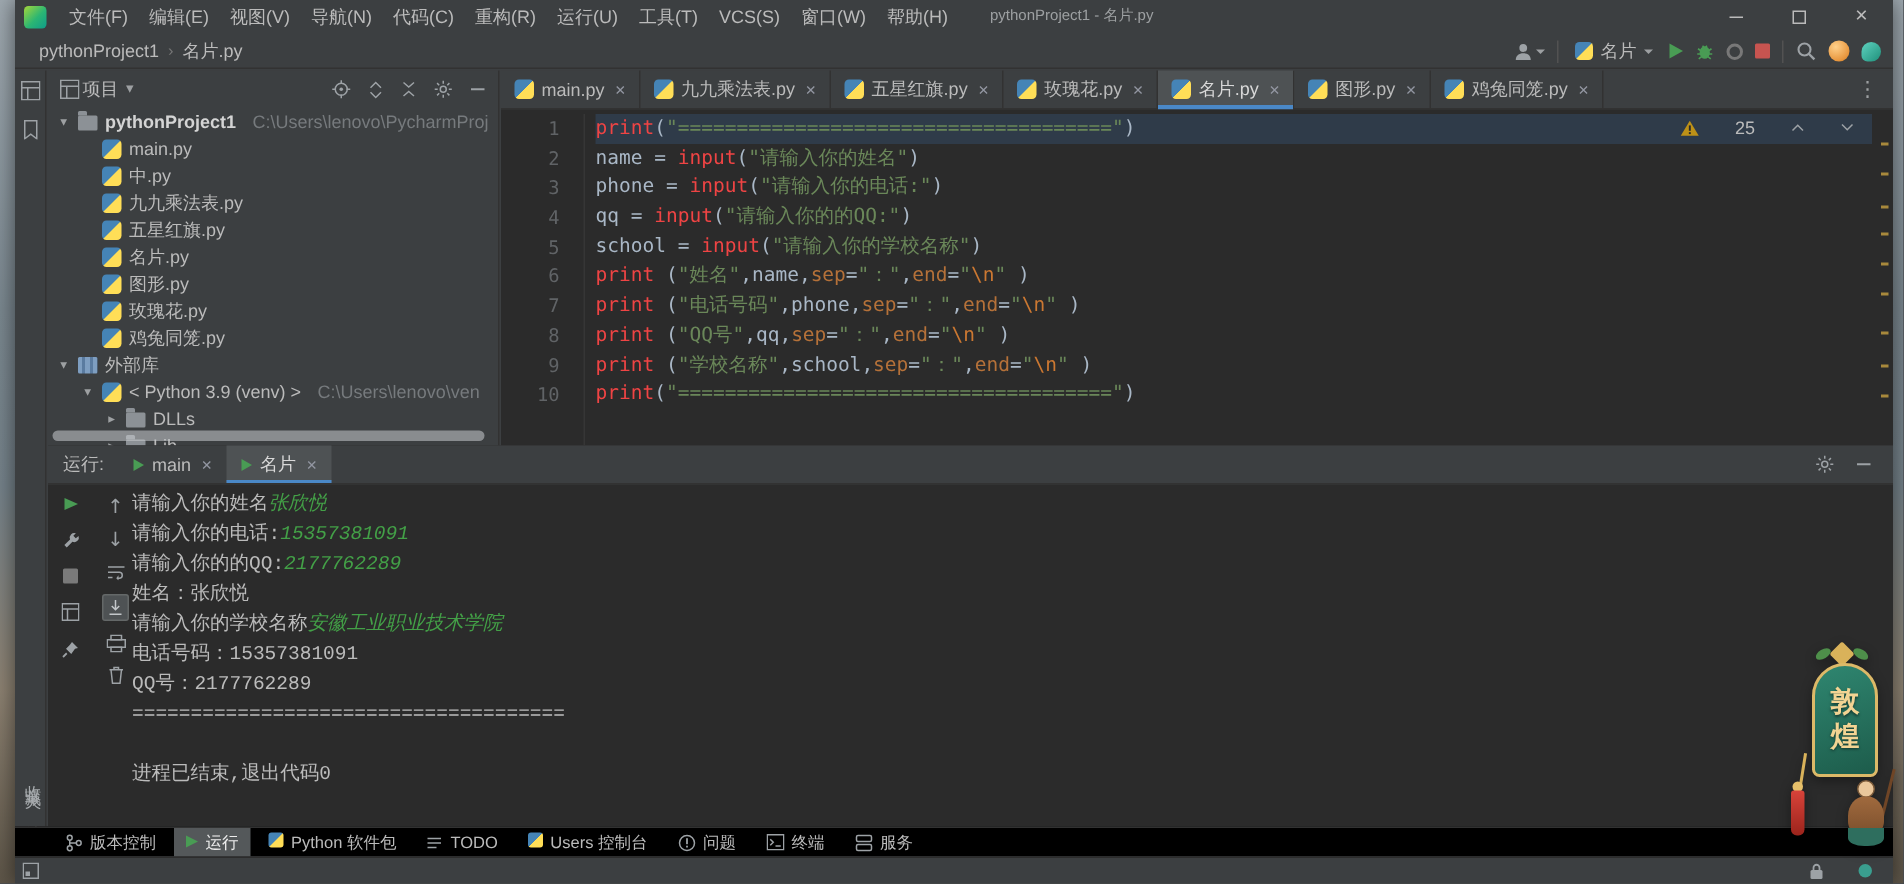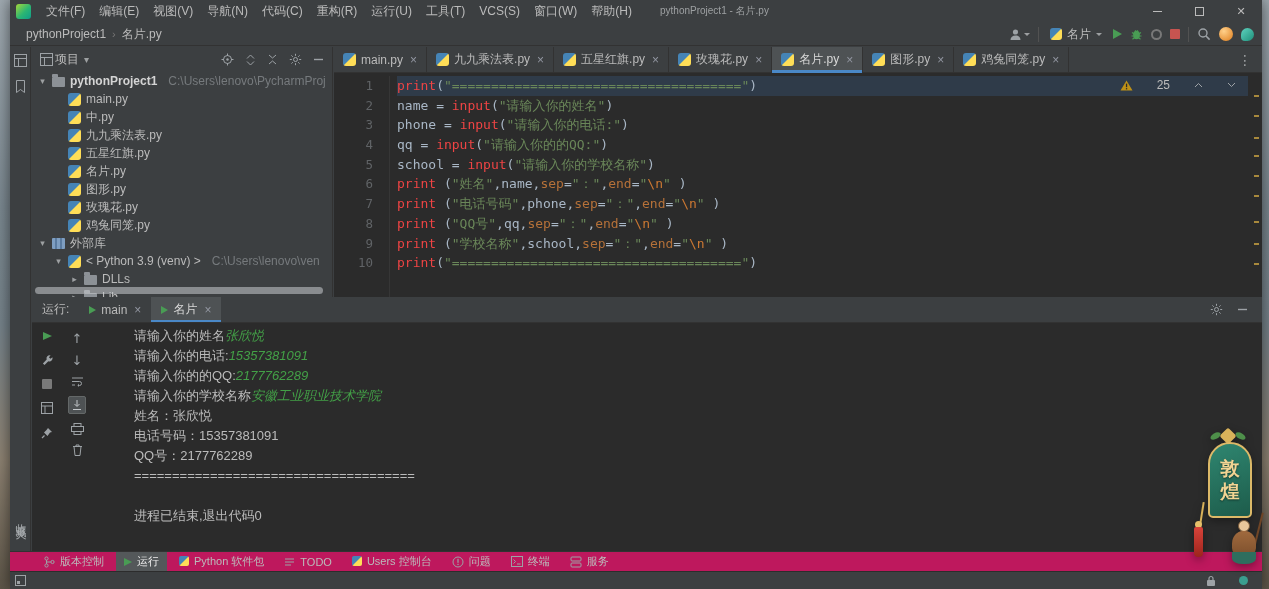--- a/index.html
+++ b/index.html
@@ -93,26 +93,26 @@
   .run-tab.active{background:#4e5254;color:#d8d8d8;}
   .run-tab.active::after{content:"";position:absolute;left:0;right:0;bottom:0;height:2px;background:#4A88C7;}
   .mini-run{width:0;height:0;border-left:7px solid #499C54;border-top:4px solid transparent;border-bottom:4px solid transparent;display:inline-block;}
   .run-header-right{margin-left:auto;margin-right:14px;display:flex;gap:14px;align-items:center;}
   .run-body{position:absolute;top:27px;left:0;right:0;bottom:0;}
   .rtb1{position:absolute;left:0;top:8px;width:30px;display:flex;flex-direction:column;align-items:center;gap:13px;}
   .rtb2{position:absolute;left:30px;top:8px;width:30px;display:flex;flex-direction:column;align-items:center;gap:9px;}
   .arrow-glyph{color:#9da2a6;font-size:13px;line-height:13px;font-family:"DejaVu Sans",sans-serif;}
   .tool-active-box{width:18px;height:18px;background:#4e5254;border:1px solid #646868;border-radius:2px;display:flex;align-items:center;justify-content:center;}
   .gray-stop{width:10px;height:10px;background:#7a7a7a;border-radius:1px;}
-  .console{position:absolute;left:56px;top:2px;right:10px;bottom:0;font-family:Liberation Sans, sans-serif;font-size:13px;margin-left:46px;}
+  .console{position:absolute;left:56px;top:2px;right:10px;bottom:0;font-family:Liberation Mono, monospace;font-size:13px;}
   .console-line{height:20px;line-height:20px;white-space:pre;}
   .c-out{color:#BBBBBB;} .c-in{color:#43A047;font-style:italic;}
 
   
-  .toolrow{position:absolute;left:0;bottom:18px;width:100%;height:20px;background:#be185d;border-top:1px solid #323232;display:flex;align-items:center;}
+  .toolrow{position:absolute;left:0;bottom:18px;width:100%;height:20px;background:#000000;border-top:1px solid #323232;display:flex;align-items:center;}
   .tool-items{display:flex;margin-left:26px;gap:4px;height:100%;}
   .tool-item{display:flex;align-items:center;gap:5px;padding:0 8px;font-size:11px;color:#bbbbbb;white-space:nowrap;}
   .tool-item.active{background:#54585a;color:#ececec;}
   .mini-play{width:0;height:0;border-left:8px solid #499C54;border-top:4.5px solid transparent;border-bottom:4.5px solid transparent;display:inline-block;}
   .statusrow{position:absolute;left:0;bottom:0;width:100%;height:18px;background:#3c3f41;border-top:1px solid #2c2c2c;}
   .status-corner{position:absolute;left:5px;top:3px;}
   .status-right{position:absolute;right:68px;top:0;height:18px;display:flex;gap:16px;align-items:center;font-size:11px;color:#a9abad;}
   .status-lock{position:absolute;right:46px;top:3px;}
   .status-dot{position:absolute;right:14px;top:4px;width:9px;height:9px;border-radius:50%;background:#3a9e8f;}
 
@@ -513,22 +513,22 @@
           <span>
               <svg width="11" height="12" viewBox="0 0 11 12">
                 <path d="M1 2.5h9M4 2.5V1h3v1.5M2 2.5l1 9h5l1-9" fill="none" stroke="#9da2a6"></path>
               </svg>
             </span>
         </div>
         <div class="console" id="console">
             <div class="console-line"><span class="c-out">请输入你的姓名</span><span class="c-in">张欣悦</span></div>
             <div class="console-line"><span class="c-out">请输入你的电话:</span><span class="c-in">15357381091</span></div>
             <div class="console-line"><span class="c-out">请输入你的的QQ:</span><span class="c-in">2177762289</span></div>
+            <div class="console-line"><span class="c-out">姓名：张欣悦</span></div>
             <div class="console-line"><span class="c-out">请输入你的学校名称</span><span class="c-in">安徽工业职业技术学院</span></div>
-            <div class="console-line"><span class="c-out">姓名：张欣悦</span></div>
             <div class="console-line"><span class="c-out">电话号码：15357381091</span></div>
             <div class="console-line"><span class="c-out">QQ号：2177762289</span></div>
             <div class="console-line"><span class="c-out">=====================================</span></div>
             <div class="console-line">&nbsp;</div>
             <div class="console-line"><span class="c-out">进程已结束,退出代码0</span></div>
           </div>
       </div>
     </div>
 
     <div class="toolrow">

